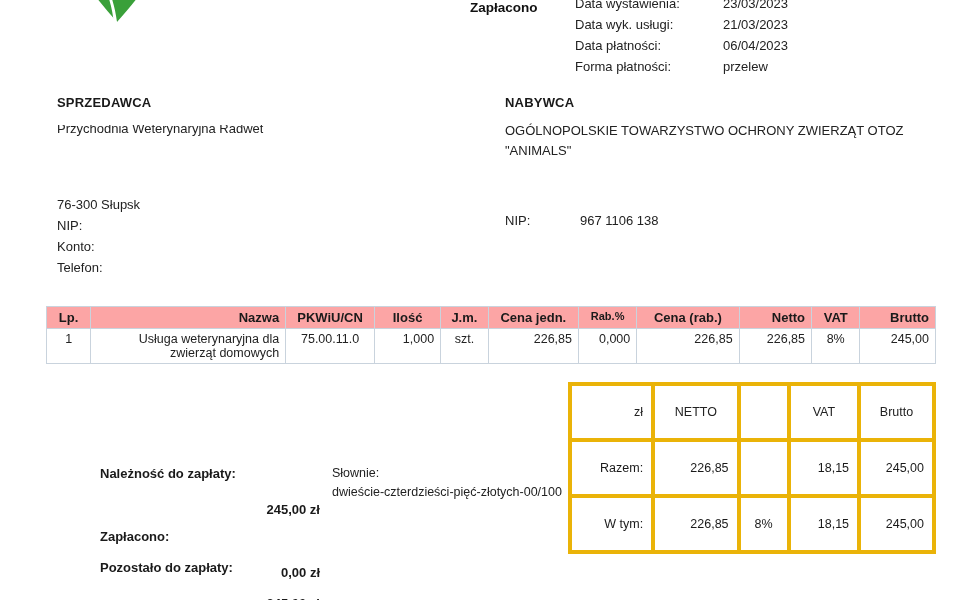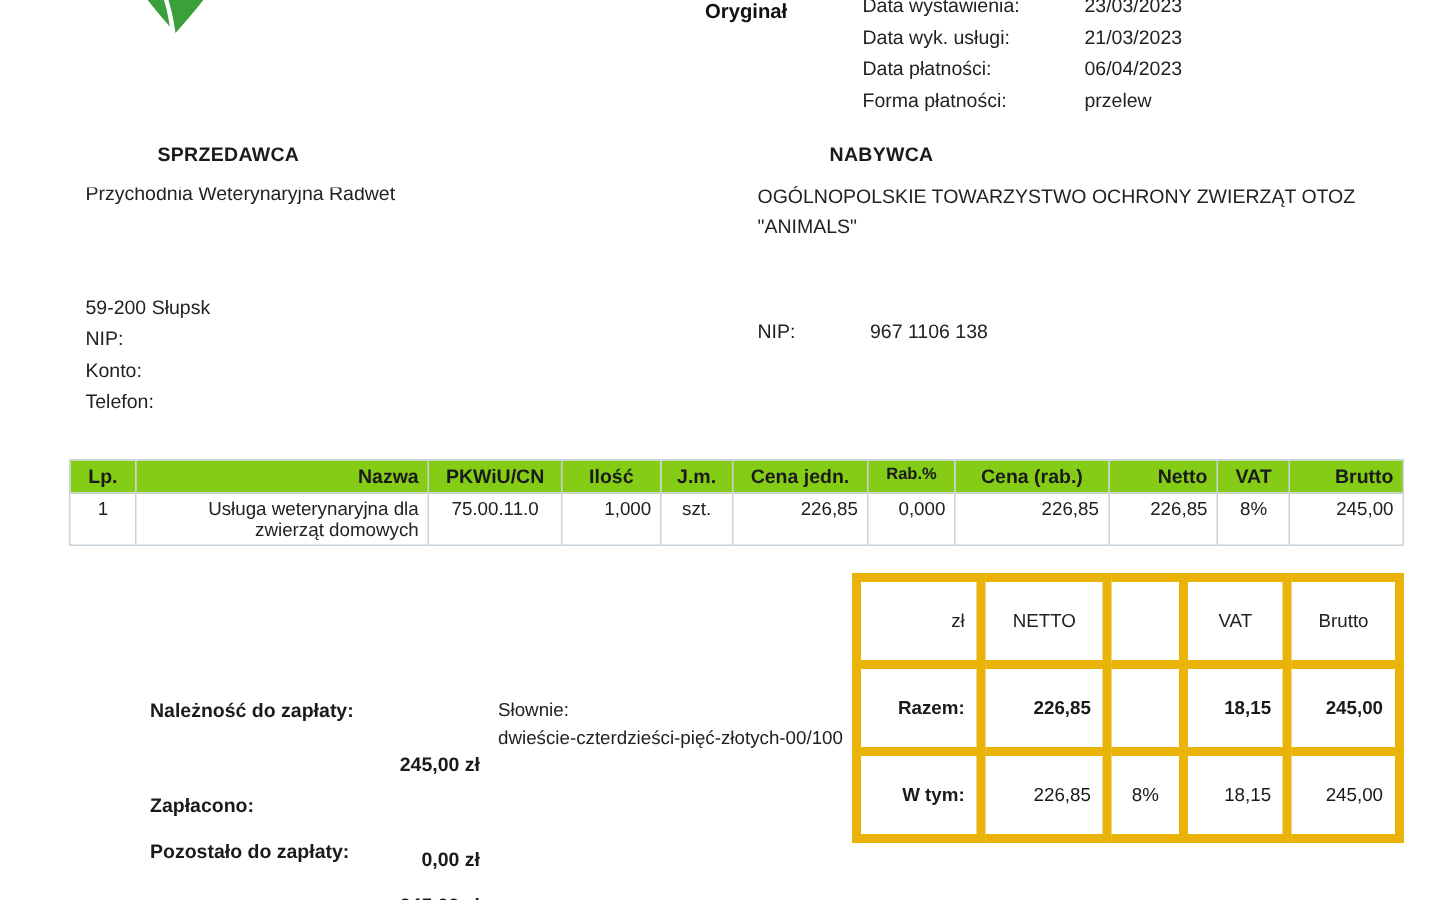--- a/index.html
+++ b/index.html
@@ -52,21 +52,20 @@
   }
   .meta-label { width: 148px; }
   .meta-value { }
 
   
   .party-title {
     position: absolute;
     font-weight: bold;
     font-size: 13px;
     letter-spacing: .2px;
-    margin-left: 48px;
   }
   .sprzedawca-title { left: 57px; top: 95px; }
   .nabywca-title { left: 505px; top: 95px; }
 
   .seller-name {
     position: absolute;
     left: 57px; top: 121px;
     font-size: 13px;
     color: #222;
     
@@ -111,21 +110,21 @@
     border-collapse: collapse;
     font-size: 12.5px;
   }
   .items th, .items td {
     border: 1px solid #c9d3dd;
     padding: 3px 6px;
     vertical-align: top;
   }
   .items thead th {
     font-weight: bold;
-    background: #84cc16;
+    background: #fca5a5;
     white-space: nowrap;
     font-size: 13px;
   }
   .items thead th.small { font-size: 11px; font-weight: bold; }
   .items tbody td { color: #222; }
   .c { text-align: center; }
   .r { text-align: right; }
   .l { text-align: right; }
 
   
@@ -144,25 +143,25 @@
   
   .summary {
     position: absolute;
     left: 568px;
     top: 382px;
     width: 368px;
     border-collapse: collapse;
     font-size: 12.5px;
   }
   .summary td, .summary th {
-    border: 6px solid #eab308;
+    border: 4px solid #eab308;
     padding: 19px 8px;
   }
   .summary .hdr { font-weight: normal; color: #222; }
-  .summary .bold { font-weight: bold; }
+  .summary .bold { font-weight: normal; }
   .s-col1 { width: 86px; }
   .s-col2 { width: 92px; }
   .s-col3 { width: 44px; }
   .s-col4 { width: 72px; }
   .s-col5 { width: 74px; }
 
   
   .tot-label {
     position: absolute;
     font-weight: bold;
@@ -198,21 +197,21 @@
 <div class="page">
 
   <div class="logo">
     <svg viewBox="0 0 110 70" width="110" height="70" aria-hidden="true">
       <path d="M8 -28 C 8 6, 30 34, 55 62 C 80 34, 102 6, 102 -28 C 85 -6, 70 8, 55 26 C 40 8, 25 -6, 8 -28 Z" fill="#3aa03a"></path>
       <path d="M55 62 C 52 40, 46 24, 32 6 C 46 30, 50 46, 52 64 Z" fill="#ffffff"></path>
       <path d="M70 0 C 60 12, 54 26, 52 40 C 60 24, 68 12, 78 2 Z" fill="#ffffff"></path>
     </svg>
   </div>
 
-  <div class="orig">Oryginał</div>
+  <div class="orig">Zapłacono</div>
 
   <div class="meta">
     <div class="meta-row">
       <span class="meta-label">Data wystawienia:</span>
       <span class="meta-value">23/03/2023</span>
     </div>
     <div class="meta-row">
       <span class="meta-label">Data wyk. usługi:</span>
       <span class="meta-value">21/03/2023</span>
     </div>
@@ -222,21 +221,21 @@
     </div>
     <div class="meta-row">
       <span class="meta-label">Forma płatności:</span>
       <span class="meta-value">przelew</span>
     </div>
   </div>
 
   <div class="party-title sprzedawca-title">SPRZEDAWCA</div>
   <div class="seller-name">Przychodnia Weterynaryjna Radwet</div>
   <div class="seller-lines">
-    <div>59-200 Słupsk</div>
+    <div>76-300 Słupsk</div>
     <div>NIP:</div>
     <div>Konto:</div>
     <div>Telefon:</div>
   </div>
 
   <div class="party-title nabywca-title">NABYWCA</div>
   <div class="buyer-name">
     <div>OGÓLNOPOLSKIE TOWARZYSTWO OCHRONY ZWIERZĄT OTOZ</div>
     <div>"ANIMALS"</div>
   </div>

